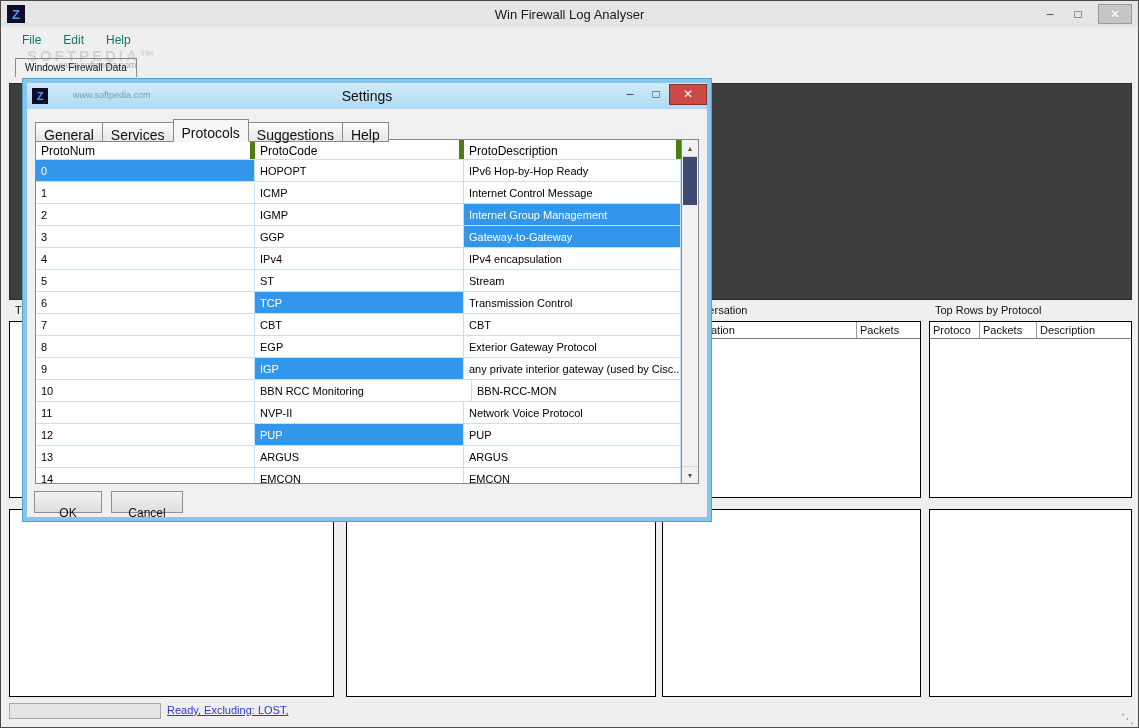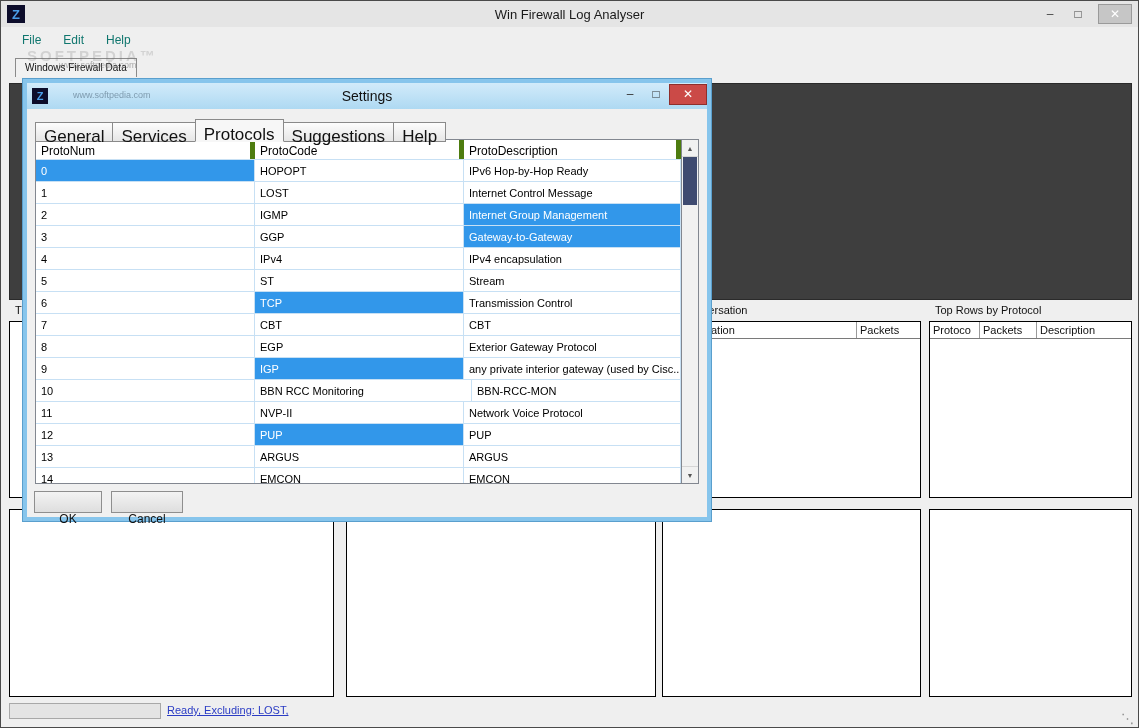--- a/index.html
+++ b/index.html
@@ -50,39 +50,39 @@
   .dialog{position:absolute;left:22px;top:78px;width:688px;height:442px;background:#f0f0f0;border:4px solid #87c5ec;box-shadow:0 0 0 1px #5a9fcd;z-index:5}
   .dlg-titlebar{position:absolute;left:0;top:0;right:0;height:26px;background:linear-gradient(#d2ebfa,#aed9f2);display:flex;align-items:center}
   .dlg-icon{position:absolute;left:5px;top:5px;width:16px;height:16px;background:#0d0d2b;color:#4a9de8;font-weight:bold;font-size:11px;display:flex;align-items:center;justify-content:center}
   .dlg-title{width:100%;text-align:center;font-size:14px;color:#111}
   .dlg-wm{position:absolute;left:46px;top:7px;font-size:9px;color:rgba(70,95,115,.55);pointer-events:none}
   .dlg-btns{position:absolute;right:0;top:0;height:22px;display:flex;align-items:center}
   .dlg-min,.dlg-max{width:26px;text-align:center;color:#333;font-size:12px}
   .dlg-close{width:38px;height:21px;background:#cb4a47;border:1px solid #8e2f2c;color:#fff;display:flex;align-items:center;justify-content:center;font-size:12px}
 
   .dlg-tabs{position:absolute;left:8px;top:36px;height:23px;display:flex;align-items:flex-end;z-index:2}
-  .tab{height:20px;padding:4px 8px 0;font-size:17px;color:#111;background:linear-gradient(#fdfdfd,#e6e6e6);border:1px solid #8a8a8a;margin-right:-1px;white-space:nowrap}
+  .tab{height:20px;padding:4px 8px 0;font-size:14px;color:#111;background:linear-gradient(#fdfdfd,#e6e6e6);border:1px solid #8a8a8a;margin-right:-1px;white-space:nowrap}
   .tab.active{height:23px;padding-top:5px;background:#f7f7f7;border-bottom:1px solid #f7f7f7;position:relative;z-index:3}
 
   .dlg-table{position:absolute;left:8px;top:56px;width:664px;height:345px;border:1px solid #828790;background:#fff;display:flex;overflow:hidden}
   .grid{width:646px;overflow:hidden}
   .grid-header{display:flex;height:20px;background:#fff;border-bottom:1px solid #c7e0f4}
   .gh{padding:4px 0 0 5px;font-size:12px;color:#000;border-right:5px solid #4d7c0f;overflow:hidden;white-space:nowrap}
   .w1{width:219px}.w2{width:209px}.w3{flex:1}
   .grid-row{display:flex;height:22px;border-bottom:1px solid #c7e0f4;background:#fff}
   .cell{padding:5px 0 0 5px;font-size:11px;color:#000;border-right:1px solid #c7e0f4;overflow:hidden;white-space:nowrap}
   .cell.sel{background:#3297ea;color:#fff}
 
   .scrollbar{width:17px;border-left:1px solid #828790;background:#f1f1f1;position:relative;flex:none}
   .sb-up,.sb-down{position:absolute;left:0;right:0;height:17px;display:flex;align-items:center;justify-content:center;font-size:7px;color:#555;background:#f1f1f1}
   .sb-up{top:0;border-bottom:1px solid #d5d5d5}
   .sb-down{bottom:0;border-top:1px solid #d5d5d5}
   .sb-thumb{position:absolute;top:17px;left:1px;right:1px;height:48px;background:#3e4a70}
 
-  .btn{position:absolute;height:22px;background:linear-gradient(#f3f3f3,#dedede);border:1px solid #8e8e8e;font-size:12px;text-align:center;padding-top:20px;color:#111}
+  .btn{position:absolute;height:22px;background:linear-gradient(#f3f3f3,#dedede);border:1px solid #8e8e8e;font-size:12px;text-align:center;padding-top:14px;color:#111}
   .btn-ok{left:7px;top:408px;width:68px}
   .btn-cancel{left:84px;top:408px;width:72px}
 </style>
 </head>
 <body>
 
 <div id="root">
 
   <div class="titlebar">
     <span class="app-icon">Z</span>
@@ -176,21 +176,21 @@
           <div class="gh w3">ProtoDescription</div>
         </div>
         <div id="grid-rows">
             <div class="grid-row">
               <div class="cell w1 sel">0</div>
               <div class="cell w2">HOPOPT</div>
               <div class="cell w3">IPv6 Hop-by-Hop Ready</div>
             </div>
             <div class="grid-row">
               <div class="cell w1">1</div>
-              <div class="cell w2">LOST</div>
+              <div class="cell w2">ICMP</div>
               <div class="cell w3">Internet Control Message</div>
             </div>
             <div class="grid-row">
               <div class="cell w1">2</div>
               <div class="cell w2">IGMP</div>
               <div class="cell w3 sel">Internet Group Management</div>
             </div>
             <div class="grid-row">
               <div class="cell w1">3</div>
               <div class="cell w2">GGP</div>

